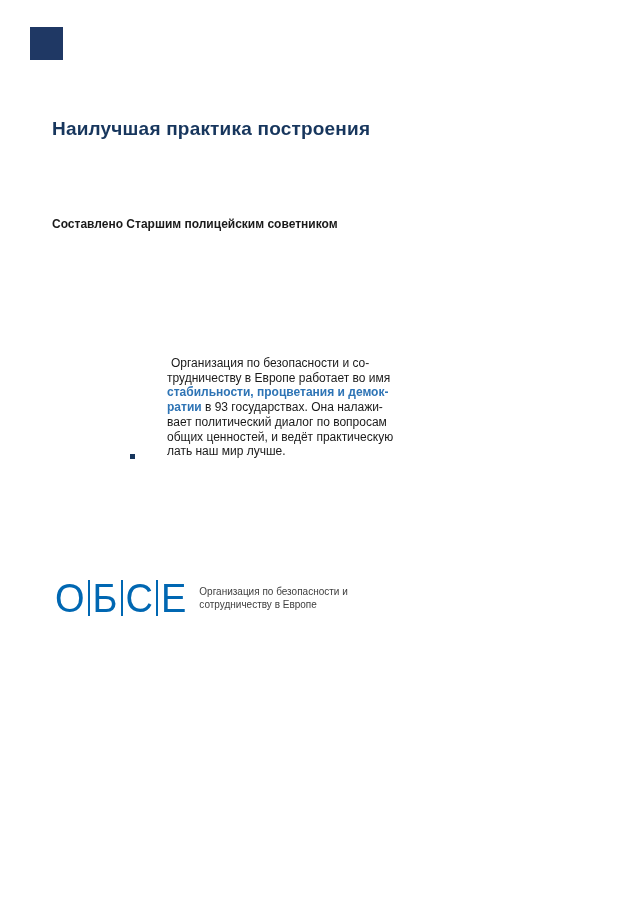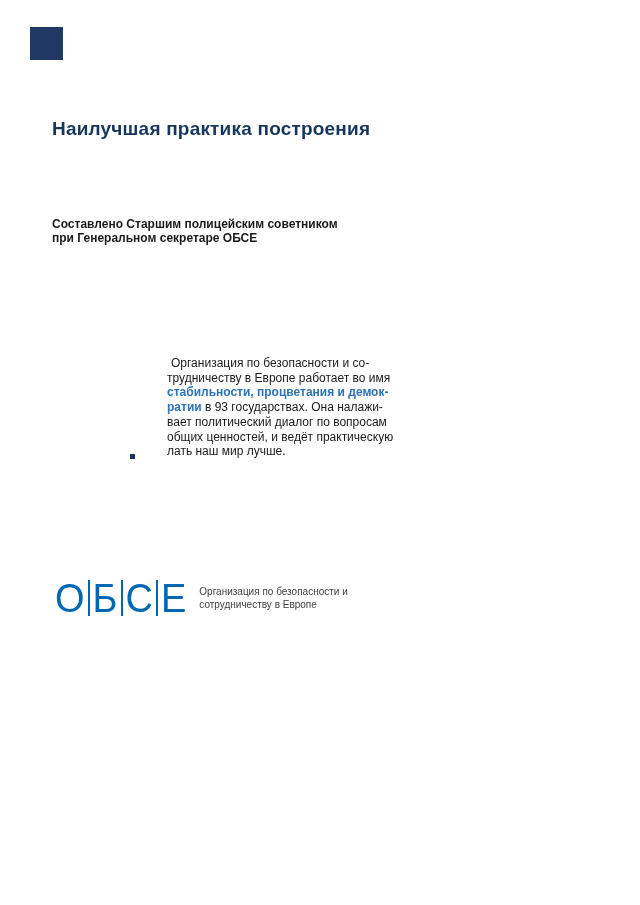--- a/index.html
+++ b/index.html
@@ -83,21 +83,20 @@
 <div class="page">
 
   <div class="corner-square"></div>
 
   <div class="title">
     <div>Наилучшая практика построения</div>
   </div>
 
   <div class="subtitle">
     <div>Составлено Старшим полицейским советником</div>
-    <div>при Генеральном секретаре ОБСЕ</div>
   </div>
 
   <div class="bullet-block">
     <span class="bullet"></span>
     <div class="para">
         <div class="para-line"><span>Организация по безопасности и со-</span></div>
         <div class="para-line"><span>трудничеству в Европе работает во имя</span></div>
         <div class="para-line"><span class="accent">стабильности, процветания и демок-</span></div>
         <div class="para-line"><span class="accent">ратии</span><span> в 93 государствах. Она налажи-</span></div>
         <div class="para-line"><span>вает политический диалог по вопросам</span></div>

